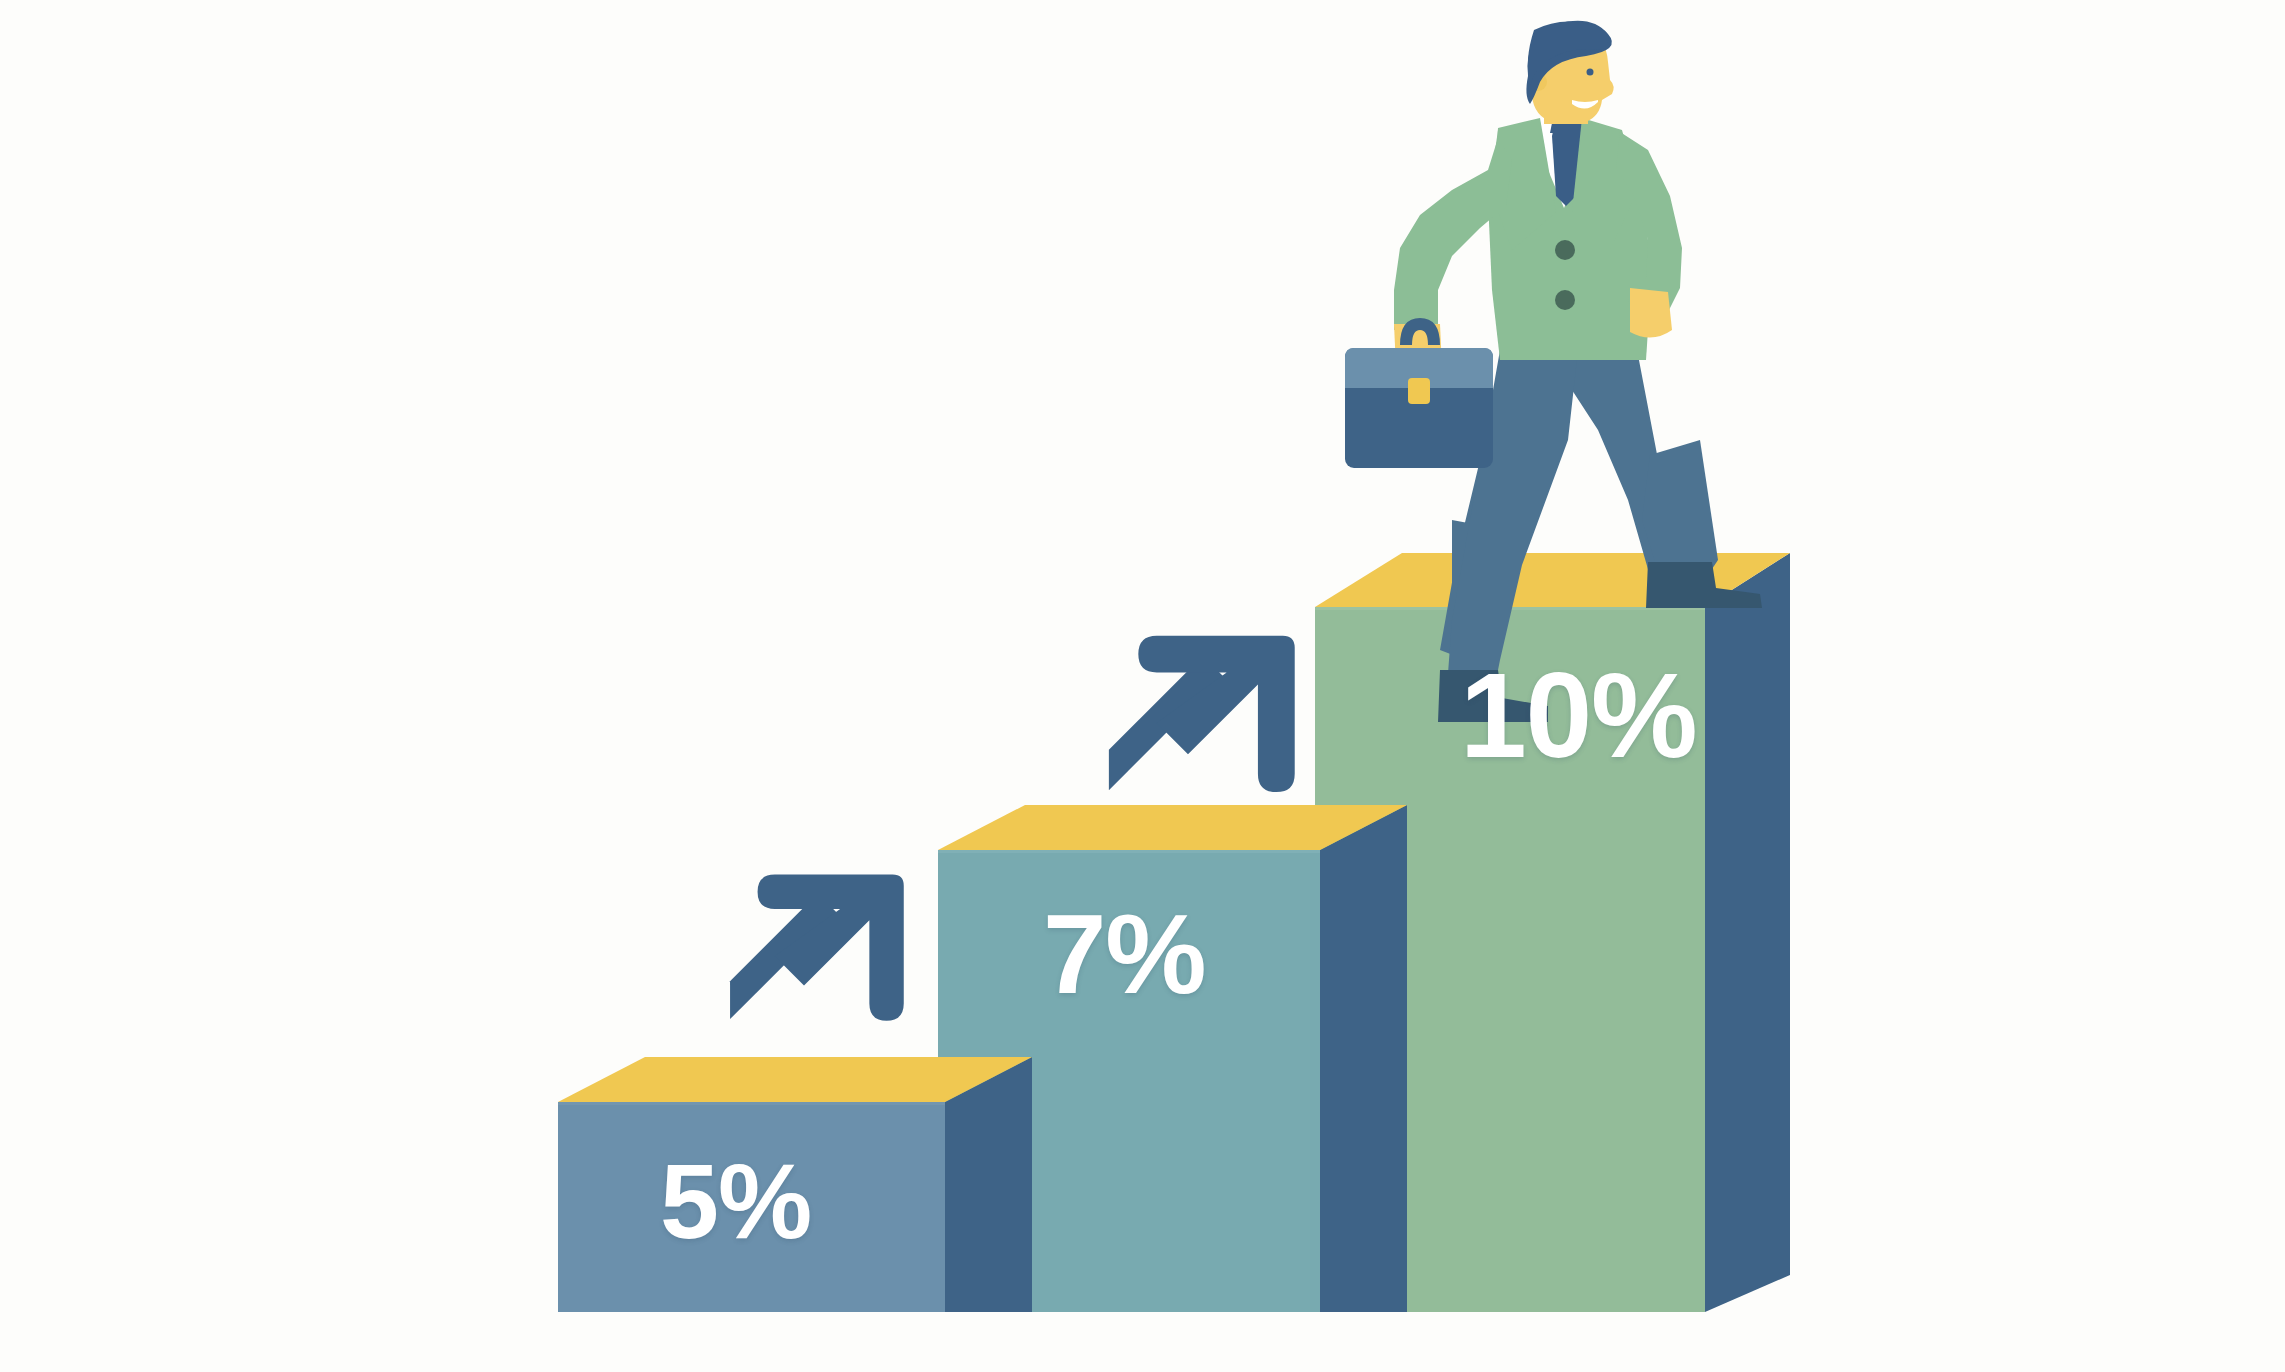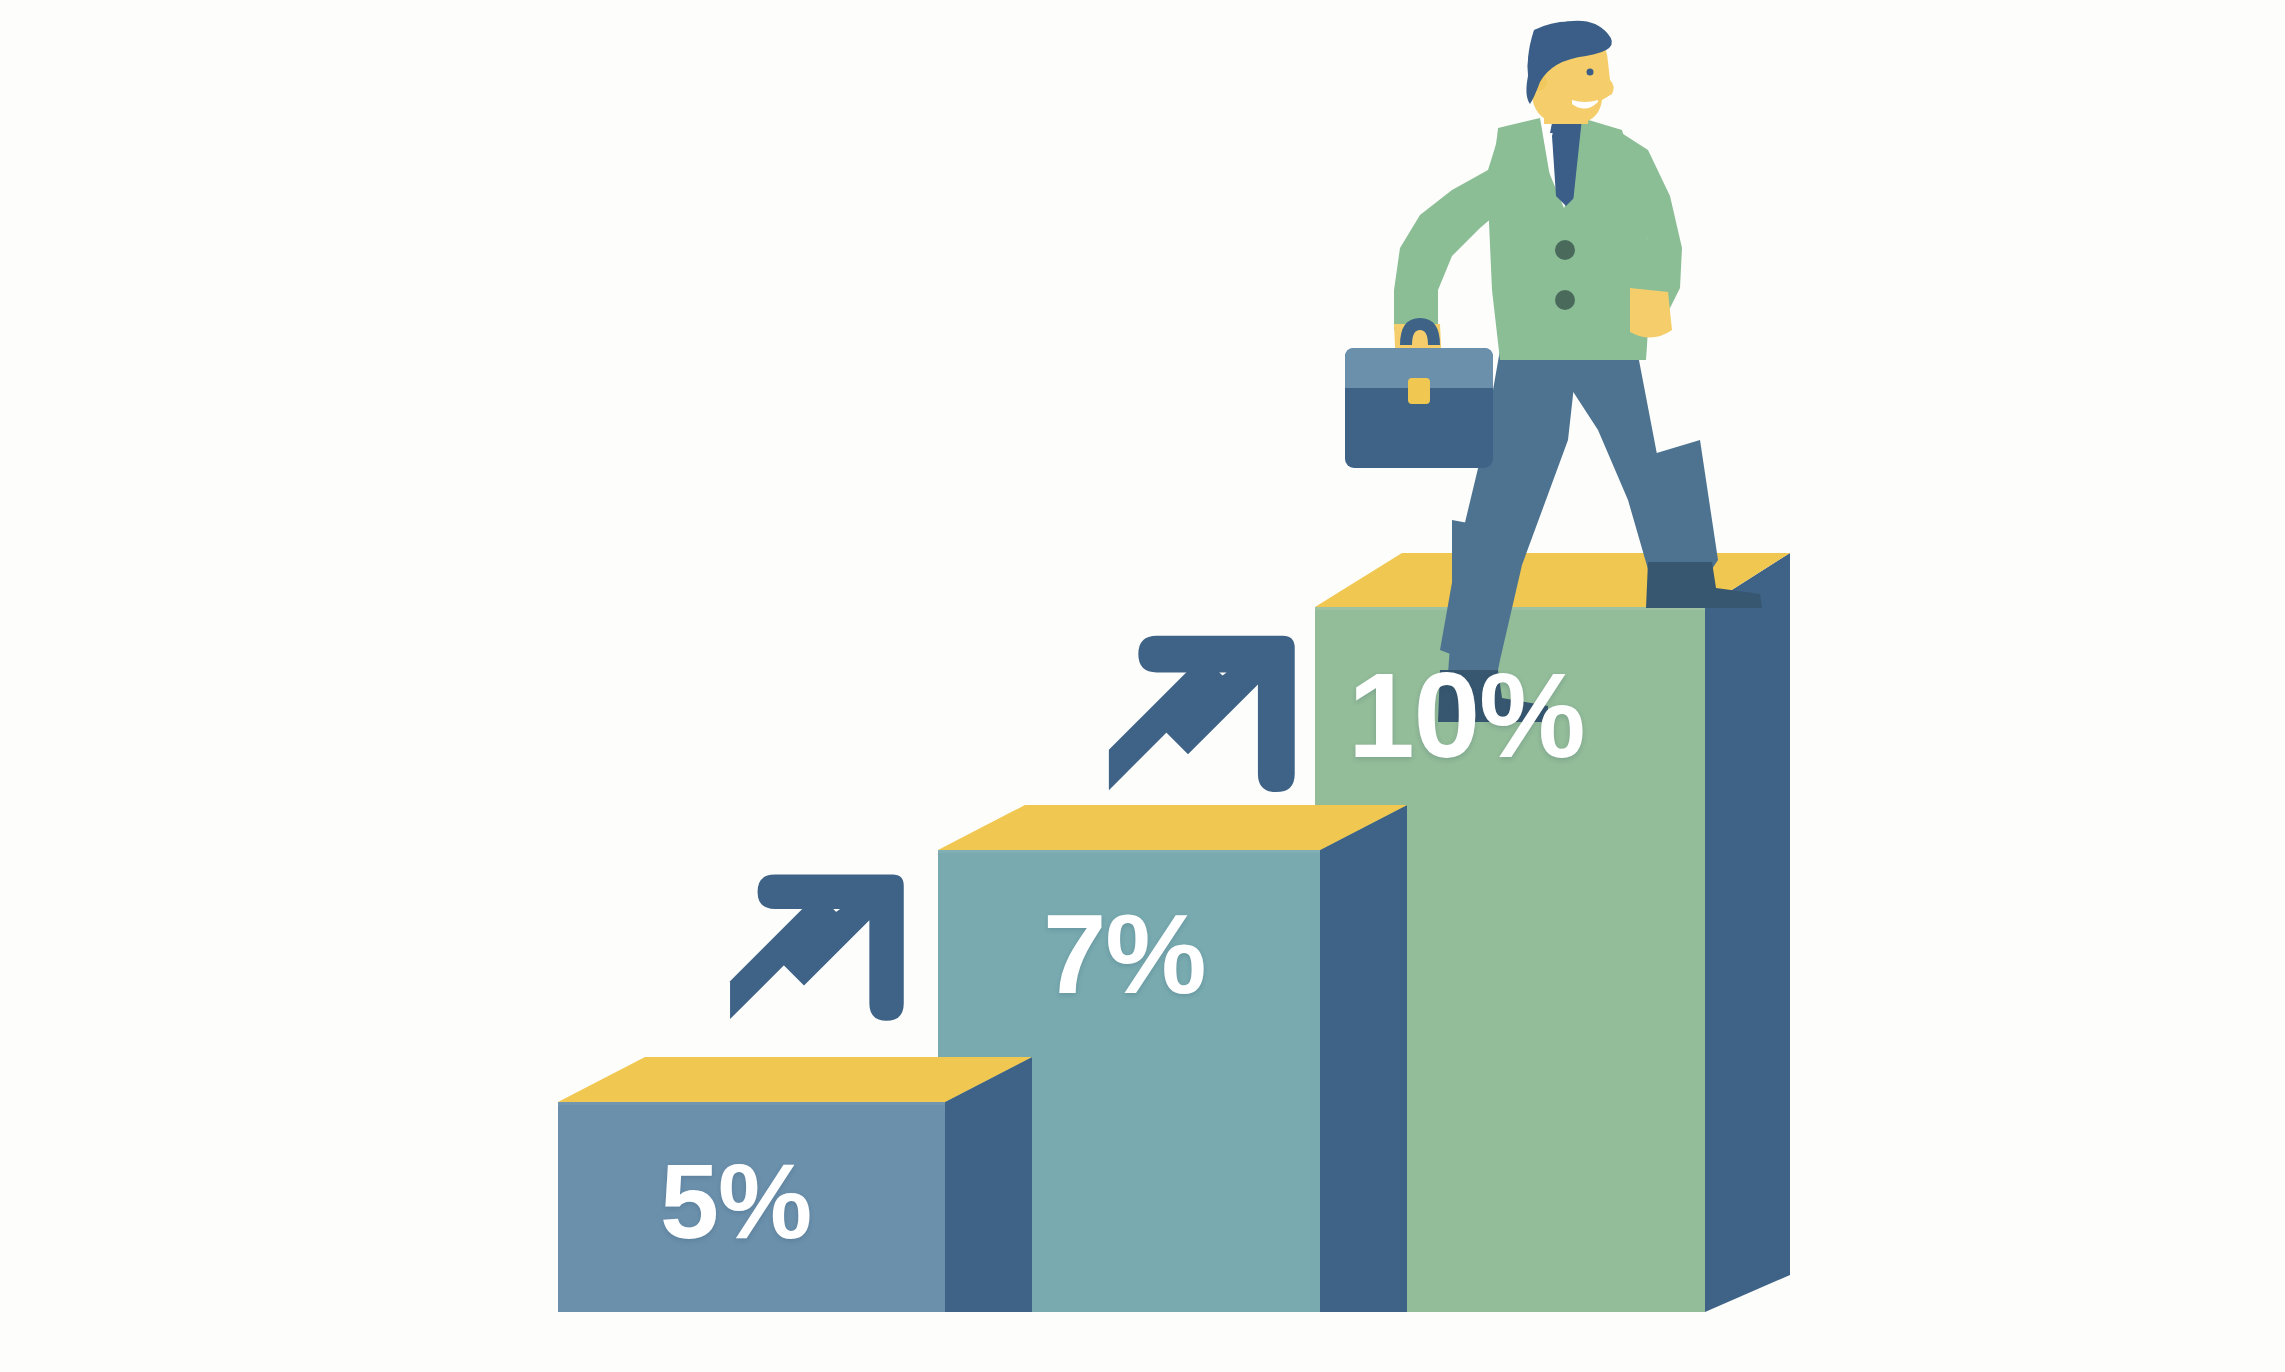--- a/index.html
+++ b/index.html
@@ -42,21 +42,21 @@
     font-size: 106px;
     line-height: 1;
   }
   #label-bar2 {
     left: 1043px;
     top: 897px;
     font-size: 114px;
     line-height: 1;
   }
   #label-bar3 {
-    left: 1348px;
+    left: 1460px;
     top: 655px;
     font-size: 120px;
     line-height: 1;
   }
 </style>
 </head>
 <body>
 
 <div id="stage">
 

